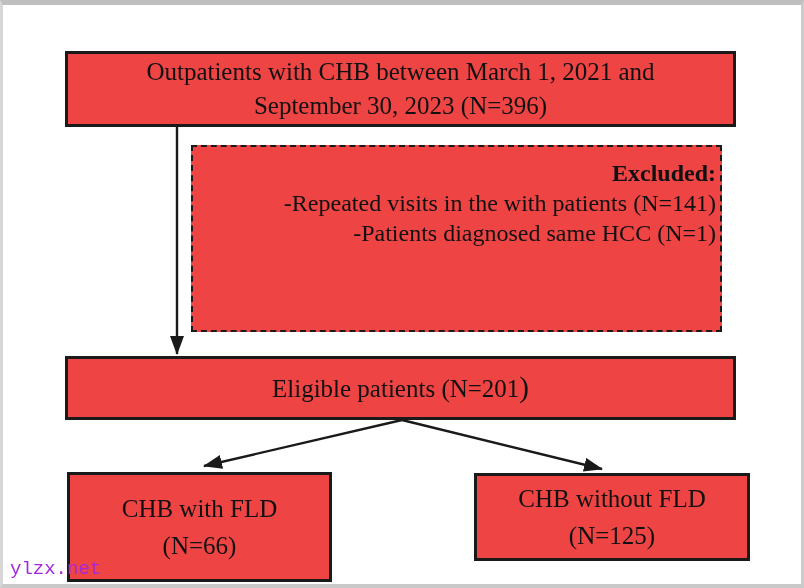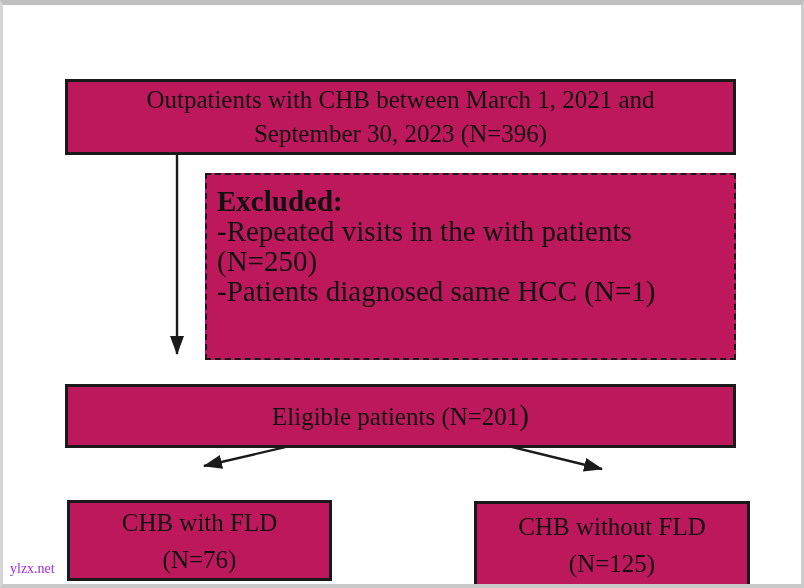--- a/index.html
+++ b/index.html
@@ -13,51 +13,50 @@
     border-right:3px solid #cccccc;
     border-bottom:4px solid #c9c9c9;
     overflow:hidden;
     font-family:"Liberation Serif","DejaVu Serif",serif;
     color:#111111;
   }
   #inner{position:absolute;left:0;top:0;width:796px;height:579px;}
   .box{
     position:absolute;
     box-sizing:border-box;
-    background:#be185d;
+    background:#ef4444;
     border:3px solid #1a1a1a;
     text-align:center;
     font-size:25px;
     line-height:34px;
-    margin-top:28px;
   }
   .box .centerwrap{
     display:flex;flex-direction:column;
     justify-content:center;align-items:center;
     width:100%;height:100%;
   }
   b{font-weight:400;}
   #top-box{left:62px;top:46px;width:671px;height:76px;}
   #excluded-box{
-    left:202px;top:140px;width:531px;height:187px;
+    left:188px;top:140px;width:531px;height:187px;
     border:2px dashed #1a1a1a;
-    text-align:left;
-    font-size:29px;line-height:30px;
+    text-align:right;
+    font-size:24px;line-height:30px;
     padding:11px 4px 0 10px;
   }
   #excluded-box .ex-title{font-weight:700;}
   #eligible-box{left:62px;top:351px;width:671px;height:64px;text-align:center;}
   #eligible-box .big-paren{font-size:29px;}
-  #fld-box{left:64px;top:467px;width:265px;height:81px;border-width:3px;line-height:37px;}
+  #fld-box{left:64px;top:467px;width:265px;height:110px;border-width:3px;line-height:37px;}
   #nofld-box{left:471px;top:468px;width:276px;height:88px;border-width:3px;line-height:37px;}
   #arrow-layer{position:absolute;left:0;top:0;width:796px;height:579px;pointer-events:none;}
   #watermark{
     position:absolute;left:7px;top:553px;
-    font-family:Liberation Serif, serif;
-    font-size:14px;line-height:22px;
+    font-family:Liberation Mono, monospace;
+    font-size:19px;line-height:22px;
     color:#a427e0;
   }
 </style>
 </head>
 <body>
 
 <div id="canvas">
   <div id="inner">
 
     <svg id="arrow-layer" viewBox="0 0 796 579" xmlns="http://www.w3.org/2000/svg">
@@ -75,34 +74,34 @@
 
     <div id="top-box" class="box">
       <div class="centerwrap">
         <div>Outpatients with CHB between March 1, 2021 and</div>
         <div><span>September 30, 2023 (</span><b>N=396</b><span>)</span></div>
       </div>
     </div>
 
     <div id="excluded-box" class="box">
       <div class="ex-title">Excluded:</div>
-      <div class="ex-item"><span>-Repeated visits in the with patients (</span><b>N=250</b><span>)</span></div>
+      <div class="ex-item"><span>-Repeated visits in the with patients (</span><b>N=141</b><span>)</span></div>
       <div class="ex-item"><span>-Patients diagnosed same HCC (</span><b>N=1</b><span>)</span></div>
     </div>
 
     <div id="eligible-box" class="box">
       <div class="centerwrap">
         <div><span>Eligible patients (</span><b>N=201</b><span class="big-paren">)</span></div>
       </div>
     </div>
 
     <div id="fld-box" class="box">
       <div class="centerwrap">
         <div>CHB with FLD</div>
-        <div><span>(</span><b>N=76</b><span>)</span></div>
+        <div><span>(</span><b>N=66</b><span>)</span></div>
       </div>
     </div>
 
     <div id="nofld-box" class="box">
       <div class="centerwrap">
         <div>CHB without FLD</div>
         <div><span>(</span><b>N=125</b><span>)</span></div>
       </div>
     </div>
 

